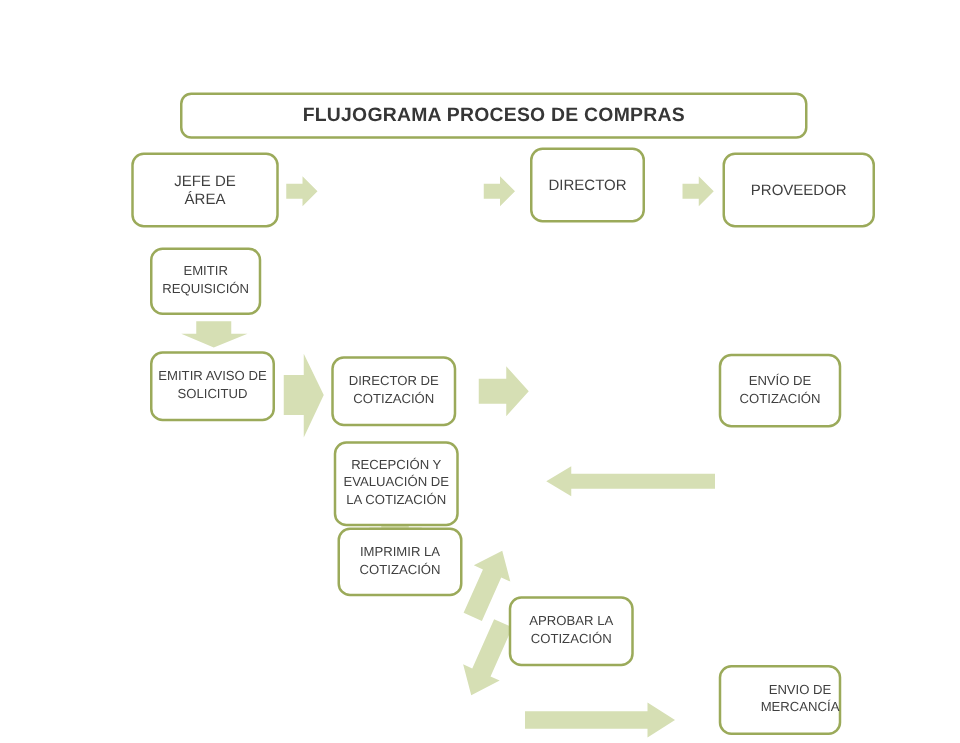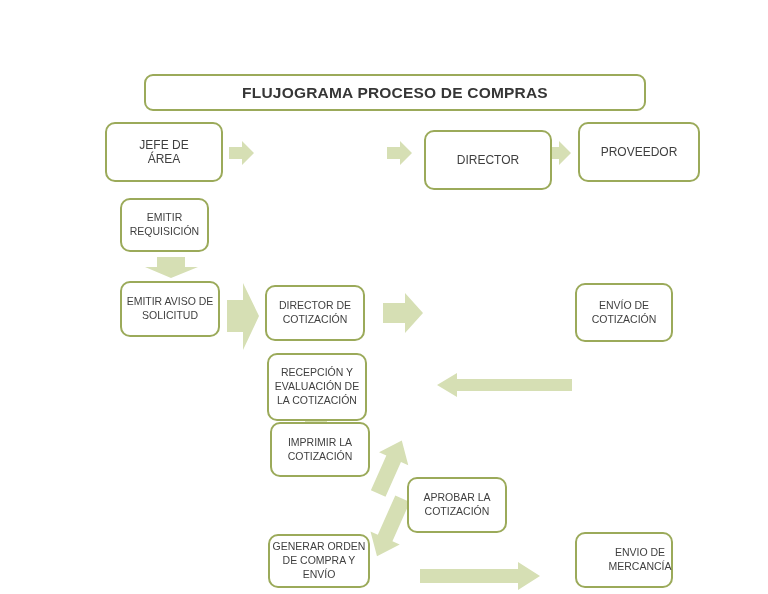--- a/index.html
+++ b/index.html
@@ -41,21 +41,21 @@
   </svg>
 
   <div class="box title-box" style="left:144px;top:44px;width:502px;height:37px;">
     <span class="lbl">FLUJOGRAMA PROCESO DE COMPRAS</span>
   </div>
 
   <div class="box col-header" style="left:105px;top:92px;width:118px;height:60px;">
     <span class="lbl">JEFE DE
 ÁREA</span>
   </div>
-  <div class="box col-header" style="left:424px;top:100px;width:128px;height:60px;">
+  <div class="box col-header" style="left:424px;top:88px;width:92px;height:60px;">
     <span class="lbl">DIRECTOR</span>
   </div>
   <div class="box col-header" style="left:578px;top:92px;width:122px;height:60px;">
     <span class="lbl">PROVEEDOR</span>
   </div>
 
   <div class="box node" style="left:120px;top:168px;width:89px;height:54px;">
     <span class="lbl">EMITIR
 REQUISICIÓN</span>
   </div>
@@ -77,23 +77,18 @@
 LA COTIZACIÓN</span>
   </div>
   <div class="box node" style="left:270px;top:392px;width:100px;height:55px;">
     <span class="lbl">IMPRIMIR LA
 COTIZACIÓN</span>
   </div>
   <div class="box node" style="left:407px;top:447px;width:100px;height:56px;">
     <span class="lbl">APROBAR LA
 COTIZACIÓN</span>
   </div>
-  <div class="box node" style="left:268px;top:504px;width:102px;height:54px;">
-    <span class="lbl">GENERAR ORDEN
-DE COMPRA Y
-ENVÍO</span>
-  </div>
   <div class="box node" style="left:575px;top:502px;width:98px;height:56px;padding-left:32px;">
     <span class="lbl">ENVIO DE
 MERCANCÍA</span>
   </div>
 
 </div>
 
 </body></html>

